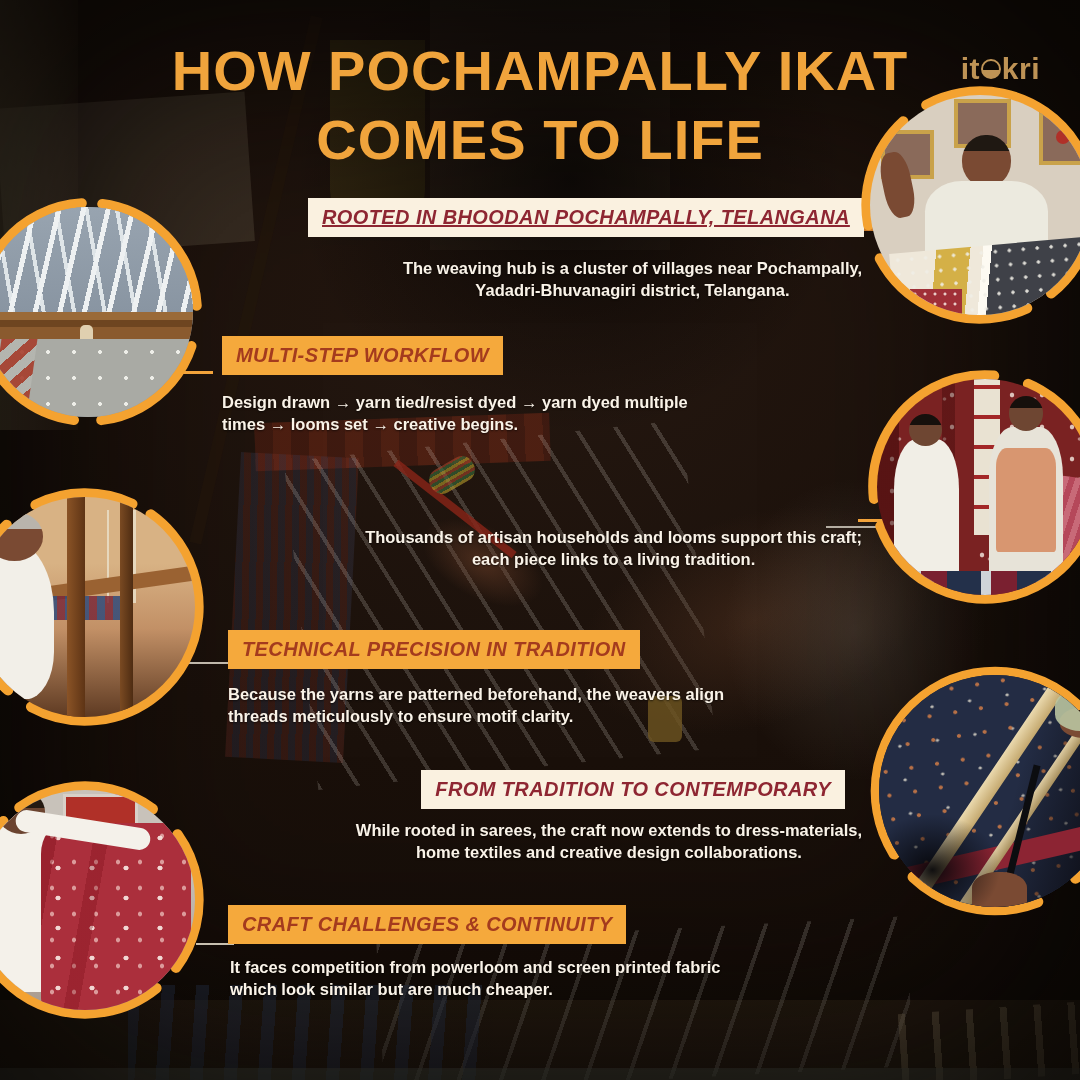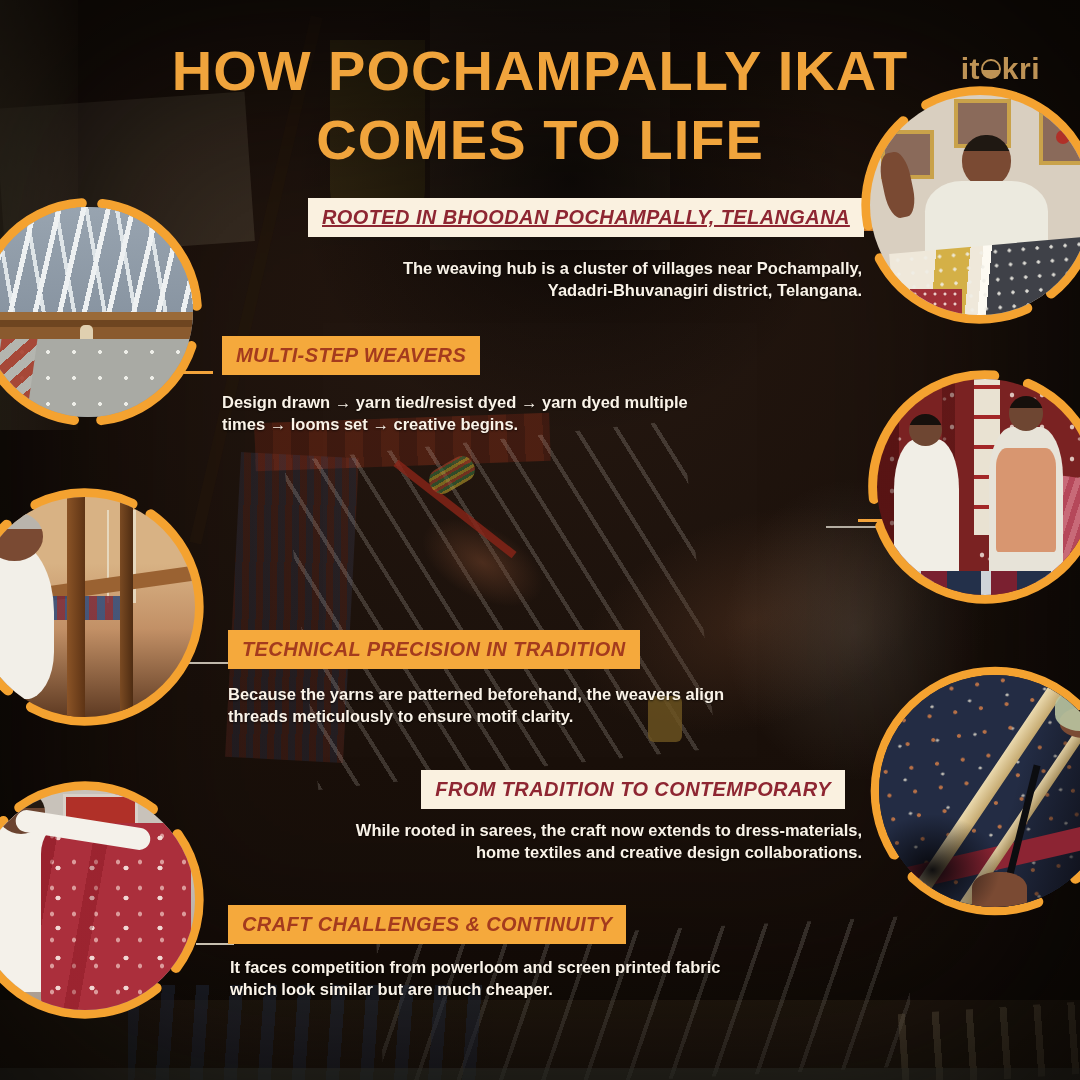--- a/index.html
+++ b/index.html
@@ -66,21 +66,21 @@
     position:absolute;display:inline-block;padding:8px 14px;white-space:nowrap;
     font-style:italic;font-weight:700;font-size:20px;letter-spacing:.4px;line-height:1.15;
   }
   .label.cream{background:#FAF1E0;color:#8E2632;}
   .label.orange{background:#F5A93C;color:#A43B1E;}
   .body{
     position:absolute;color:#FAF3E8;font-weight:700;font-size:16.5px;line-height:1.32;
     text-shadow:0 1px 2px rgba(0,0,0,.6);
   }
   .body span{display:block;}
-  .align-right{text-align:right;}
+  .align-right{text-align:center;}
   .s1-label{left:308px;top:198px;text-decoration:underline;}
   .s1-body{right:218px;top:258px;}
   .s2-label{left:222px;top:336px;}
   .s2-body{left:222px;top:392px;}
   .s3-label{right:243px;top:473px;}
   .s3-body{right:218px;top:527px;}
   .s4-label{left:228px;top:630px;}
   .s4-body{left:228px;top:684px;}
   .s5-label{right:235px;top:770px;}
   .s5-body{right:218px;top:820px;}
@@ -252,26 +252,30 @@
   <div class="line line4"></div>
   <div class="line line5"></div>
   <div class="line line6"></div>
 
   <div class="label cream s1-label">ROOTED IN BHOODAN POCHAMPALLY, TELANGANA</div>
   <div class="body align-right s1-body">
     <span>The weaving hub is a cluster of villages near Pochampally,</span>
     <span>Yadadri-Bhuvanagiri district, Telangana.</span>
   </div>
 
-  <div class="label orange s2-label">MULTI-STEP WEAVERS</div>
+  <div class="label orange s2-label">MULTI-STEP WORKFLOW</div>
   <div class="body s2-body">
     <span>Design drawn → yarn tied/resist dyed → yarn dyed multiple</span>
     <span>times → looms set → creative begins.</span>
   </div>
 
+  <div class="body align-right s3-body">
+    <span>Thousands of artisan households and looms support this craft;</span>
+    <span>each piece links to a living tradition.</span>
+  </div>
 
   <div class="label orange s4-label">TECHNICAL PRECISION IN TRADITION</div>
   <div class="body s4-body">
     <span>Because the yarns are patterned beforehand, the weavers align</span>
     <span>threads meticulously to ensure motif clarity.</span>
   </div>
 
   <div class="label cream s5-label">FROM TRADITION TO CONTEMPORARY</div>
   <div class="body align-right s5-body">
     <span>While rooted in sarees, the craft now extends to dress-materials,</span>

